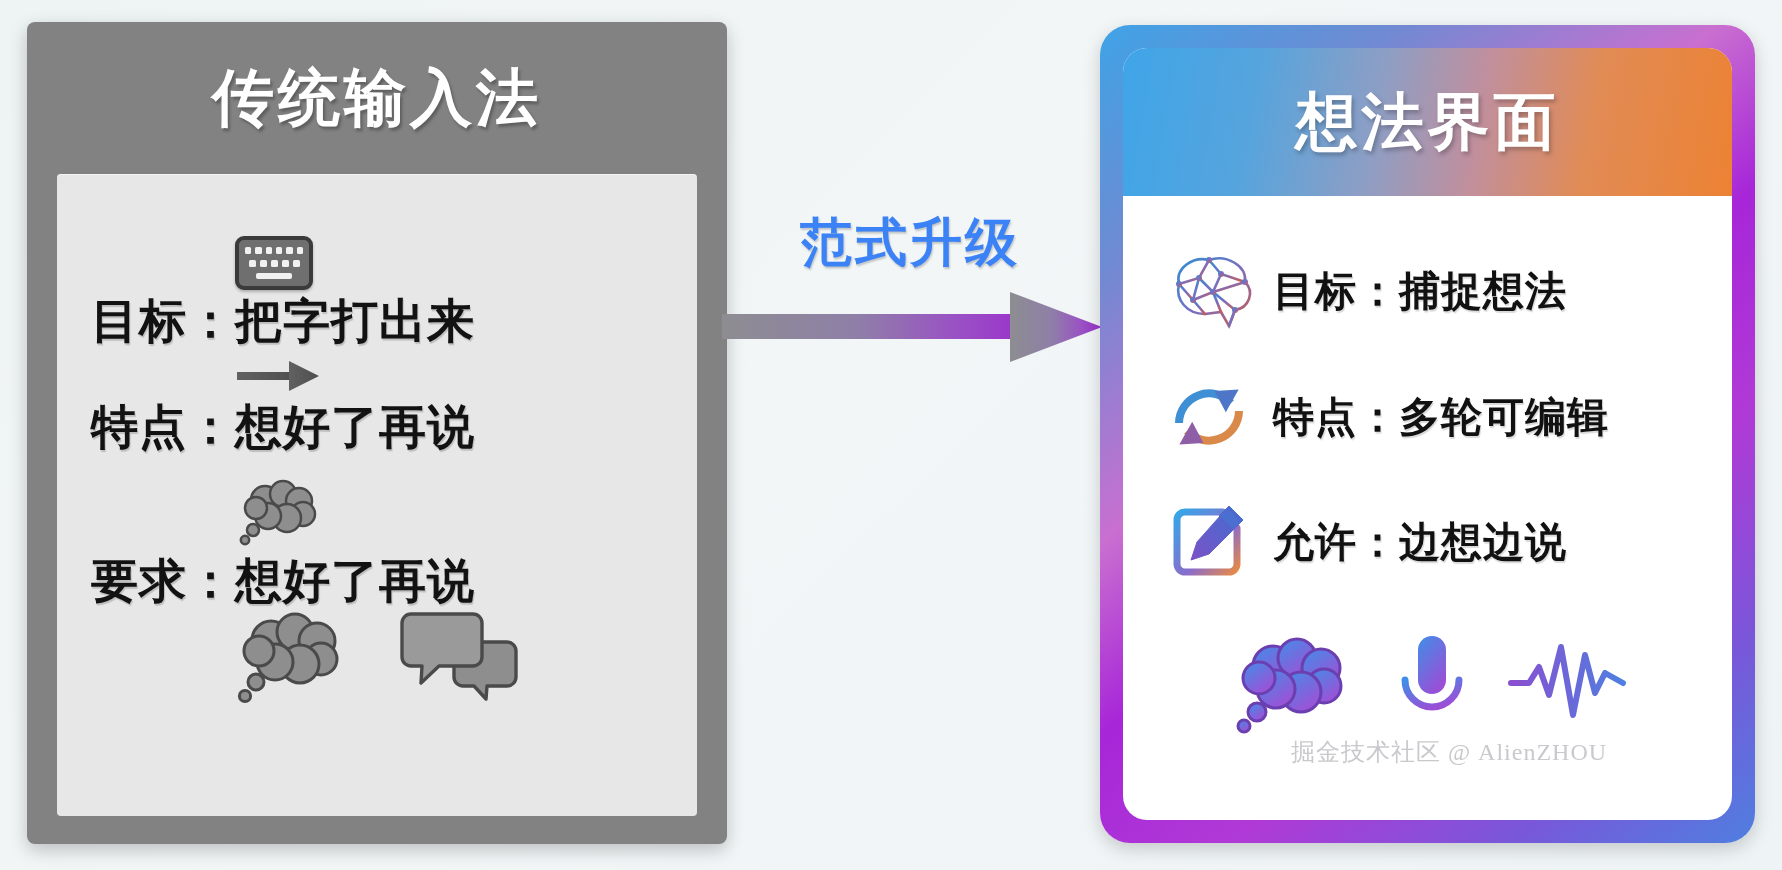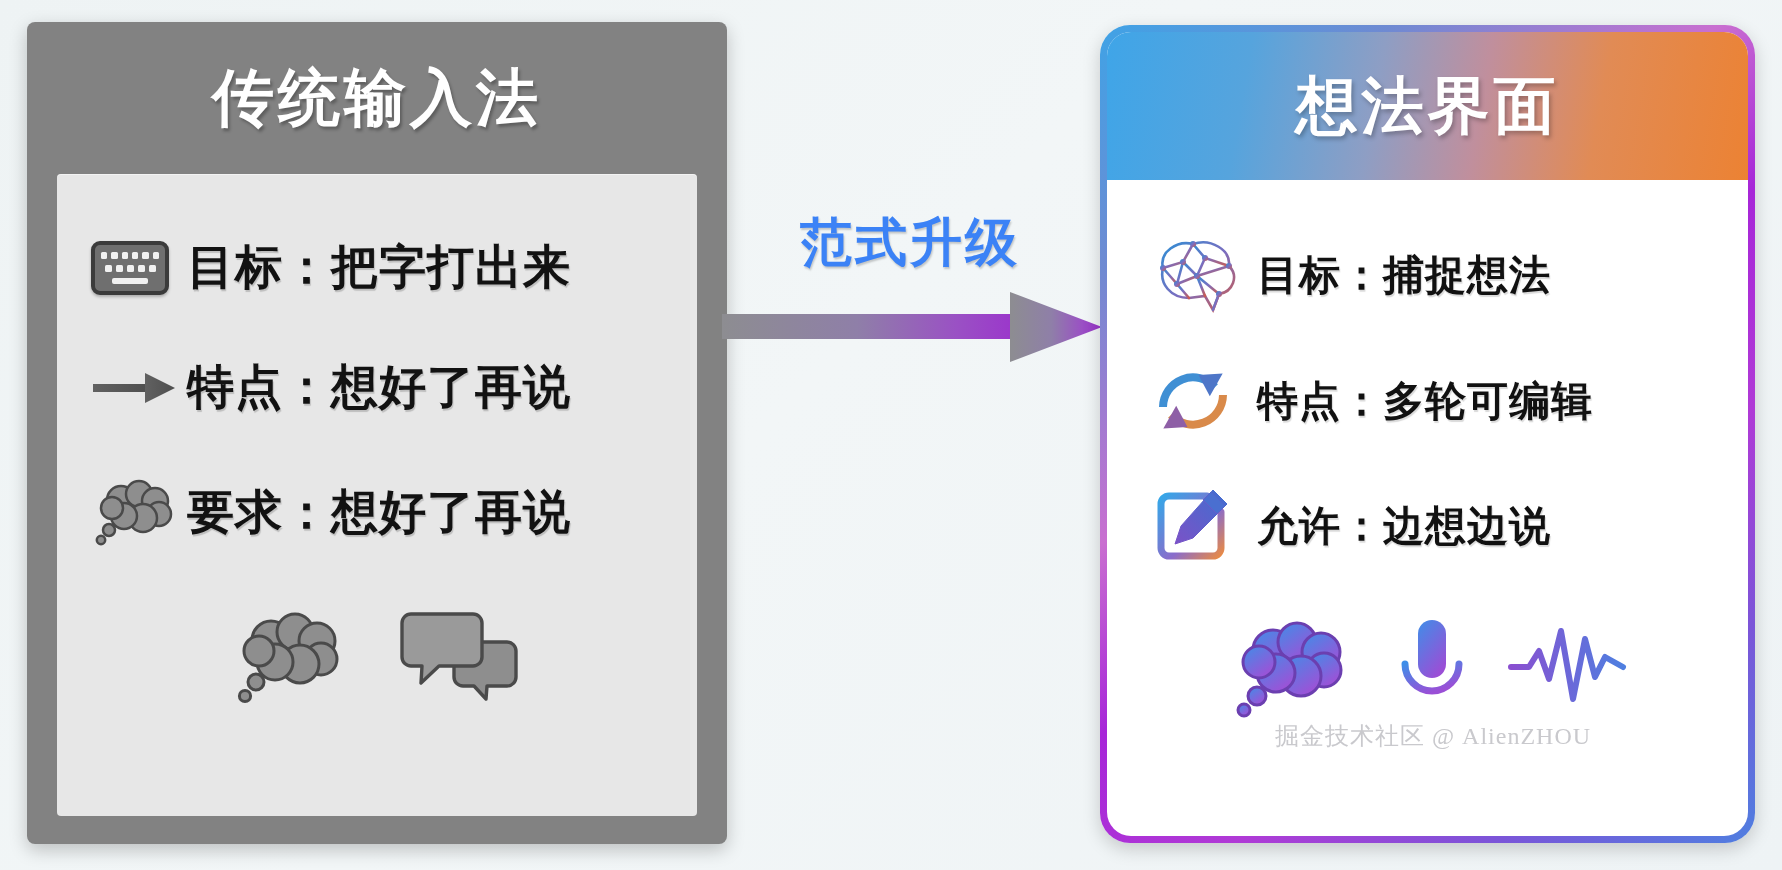--- a/index.html
+++ b/index.html
@@ -28,39 +28,39 @@
     text-shadow:2px 3px 3px rgba(0,0,0,.28);
   }
   .card-left .body{
     position:absolute;left:30px;right:30px;top:152px;bottom:28px;
     background:#e7e7e7;
     border-radius:4px;
     box-shadow:inset 0 1px 0 rgba(255,255,255,.5);
   }
 
   .row{display:flex;align-items:center;}
-  .l-row{position:absolute;left:34px;}
+  .l-row{position:absolute;left:34px;flex-direction:column;}
   .l-row .ico{width:96px;display:flex;align-items:center;justify-content:flex-start;}
   .l-row .txt{
     font-size:47px;font-weight:700;color:#121212;white-space:nowrap;
     letter-spacing:1px;text-shadow:1px 2px 1px rgba(0,0,0,.18);
   }
   .l-row-1{top:62px;}
   .l-row-2{top:182px;}
   .l-row-3{top:300px;}
   .left-bottom-icons{
     position:absolute;left:0;right:0;top:430px;
     display:flex;align-items:center;justify-content:center;gap:46px;
   }
 
   
   .card-right{
     position:absolute;left:1100px;top:25px;width:655px;height:818px;
     border-radius:30px;
-    padding:7px;
+    padding:23px;
     box-sizing:border-box;
     background:linear-gradient(140deg,#3fa3e6 0%,#6f8ad2 18%,#c96fd0 38%,#a726d8 52%,#b03ad6 68%,#7b55d8 84%,#4f7fe0 100%);
     box-shadow:0 6px 18px rgba(0,0,0,.18);
   }
   .card-right .inner{
     position:relative;width:100%;height:100%;
     border-radius:24px;background:#ffffff;overflow:hidden;
   }
   .card-right .hdr{
     height:148px;display:flex;align-items:center;justify-content:center;

